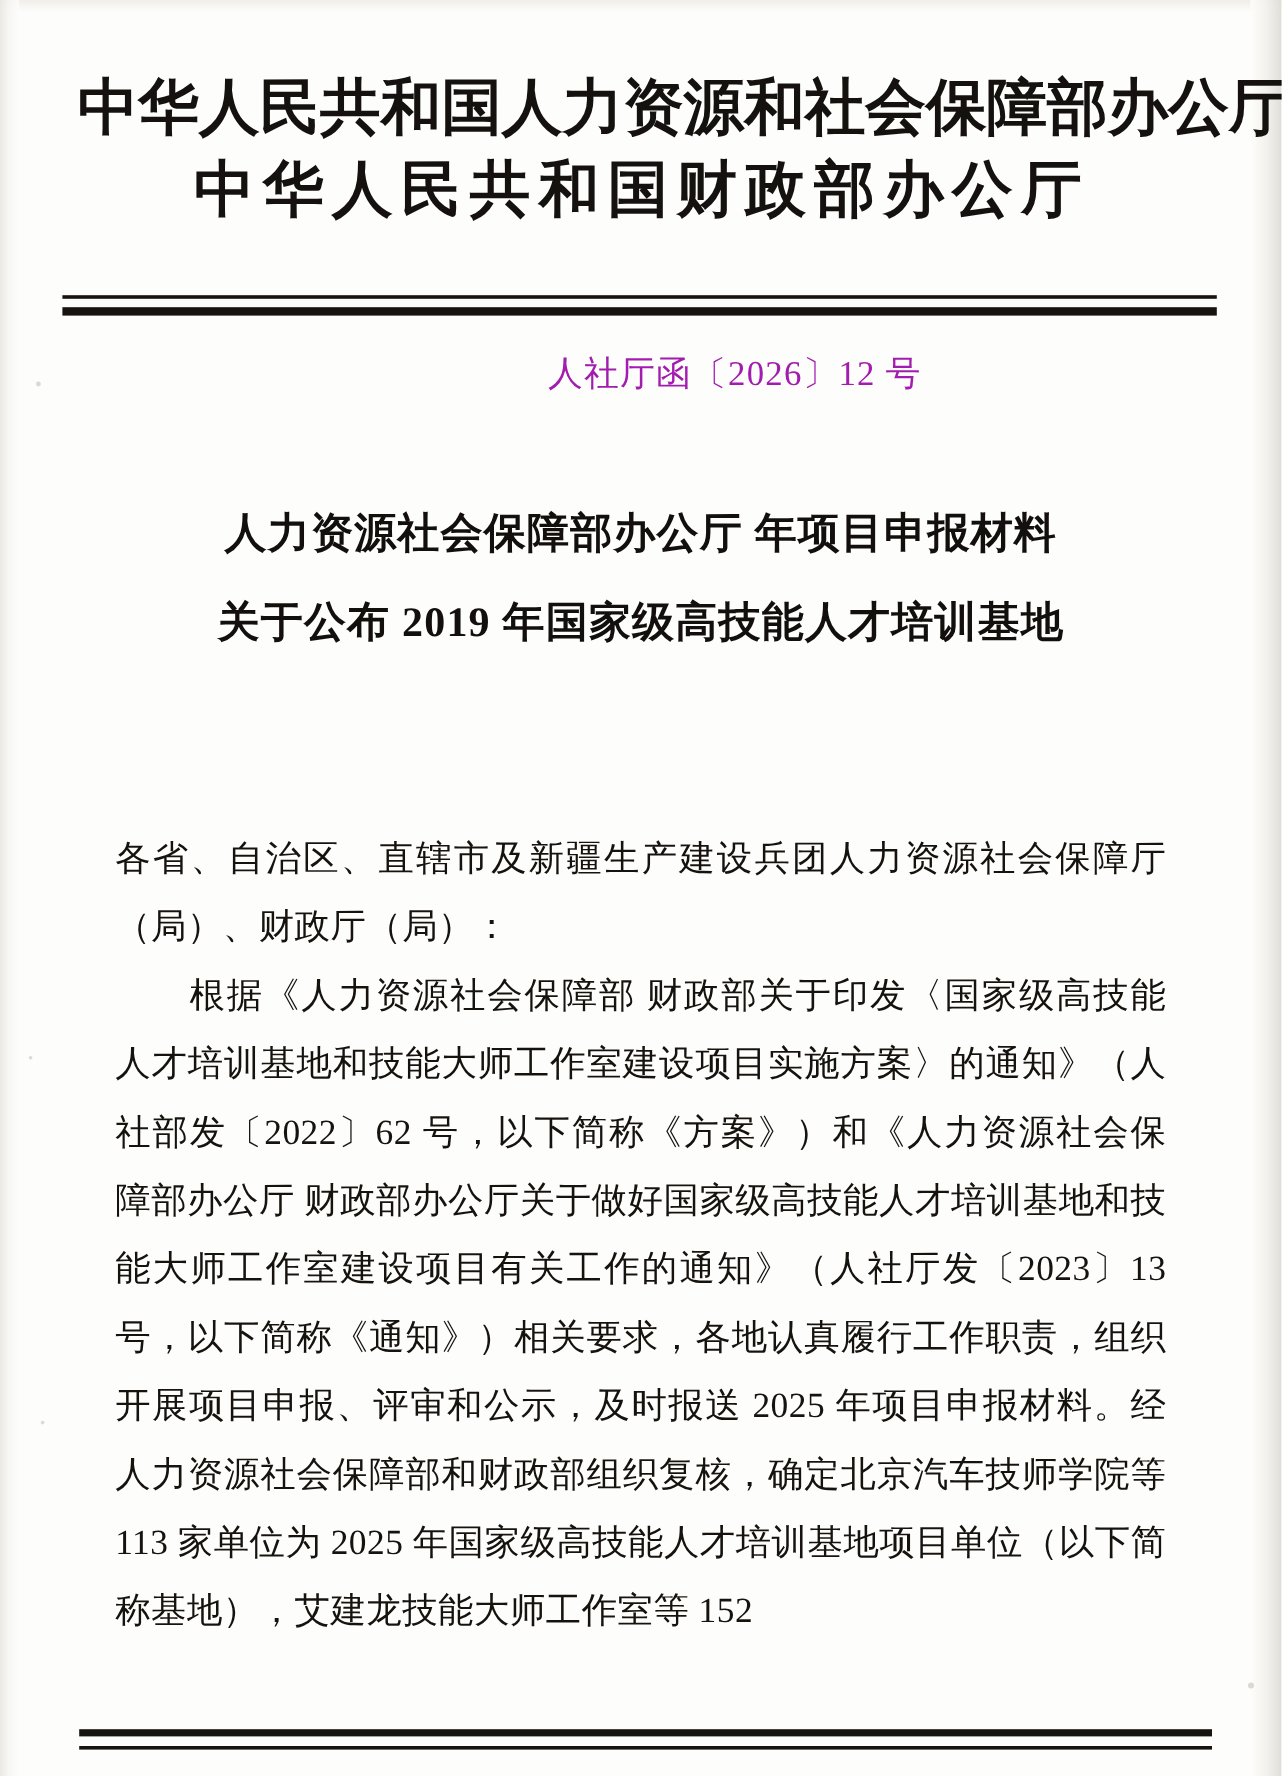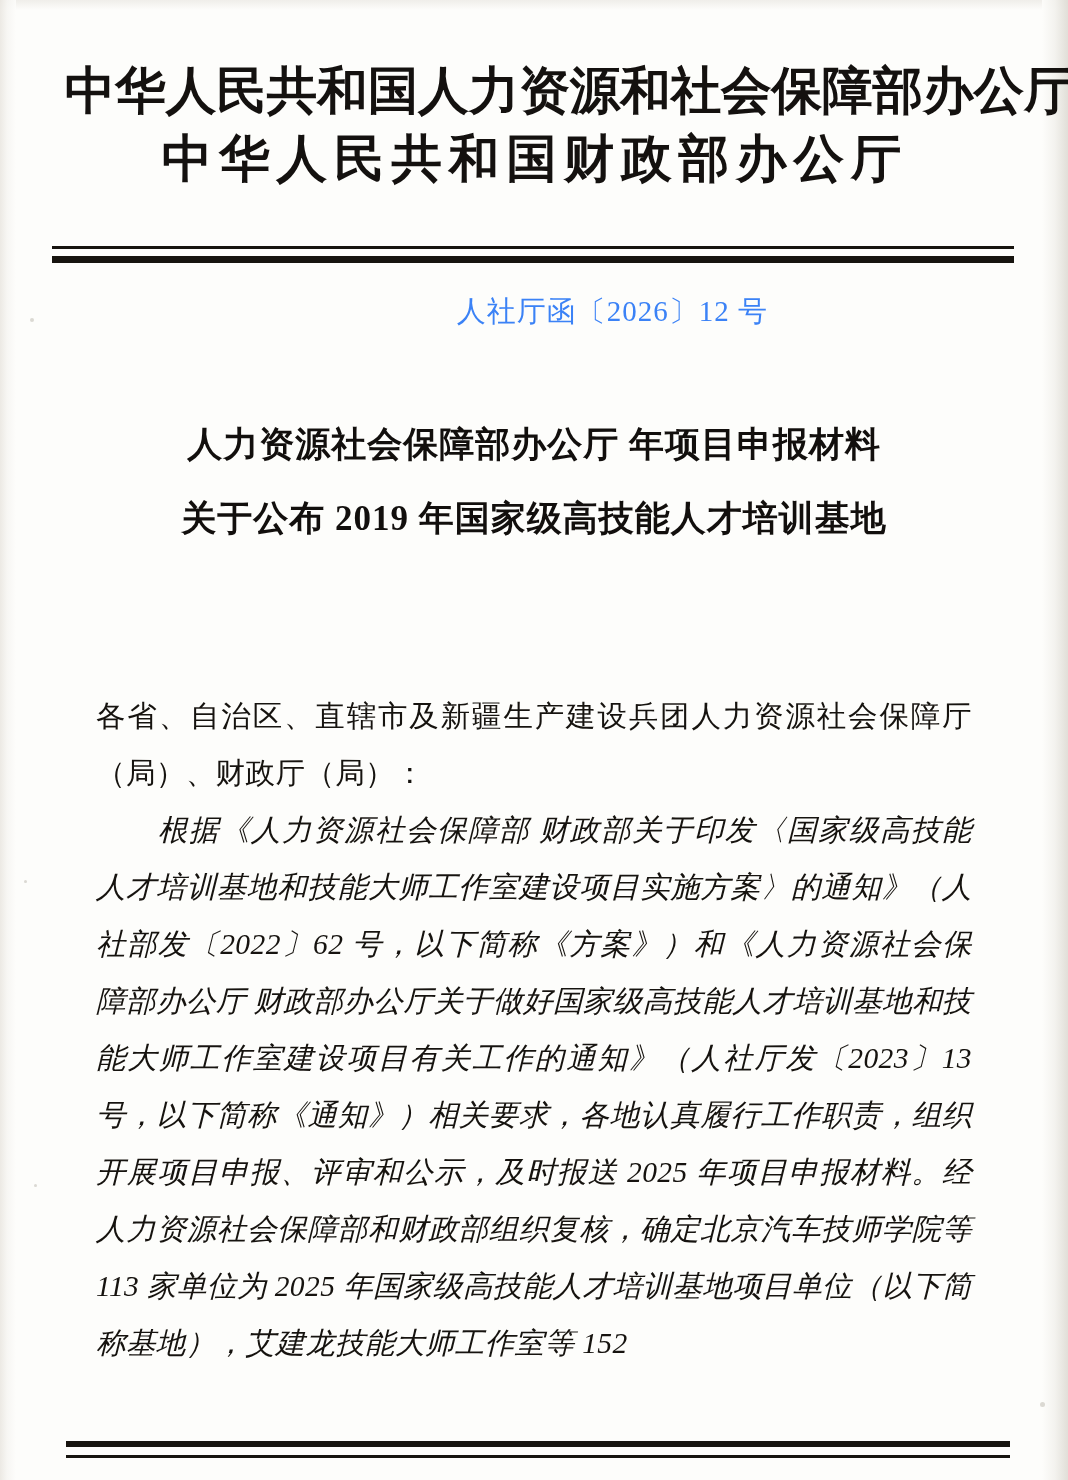--- a/index.html
+++ b/index.html
@@ -88,21 +88,21 @@
   .rule-thick {
     height: 7px;
     background: #17140f;
   }
   
   .docnum {
     position: absolute;
     top: 292px;
     right: 96px;
     font-size: 29px;
-    color: #3b82f6;
+    color: #a21caf;
     letter-spacing: 1px;
     white-space: nowrap;
     font-family: "Liberation Serif", "DejaVu Serif", serif;
   }
   
   .title {
     position: absolute;
     top: 408px;
     left: 84px;
     width: 900px;
@@ -129,21 +129,20 @@
     color: #16130f;
     text-align: justify;
     text-justify: inter-ideograph;
     letter-spacing: 0.4px;
   }
   .para.indent {
     text-indent: 62px;
   }
   .para + .para {
     margin-top: 0;
-    font-style: italic;
   }
   
   .bottom-rule-group {
     position: absolute;
     bottom: 22px;
     left: 66px;
     width: 944px;
   }
   .bottom-rule-thick {
     height: 6px;

